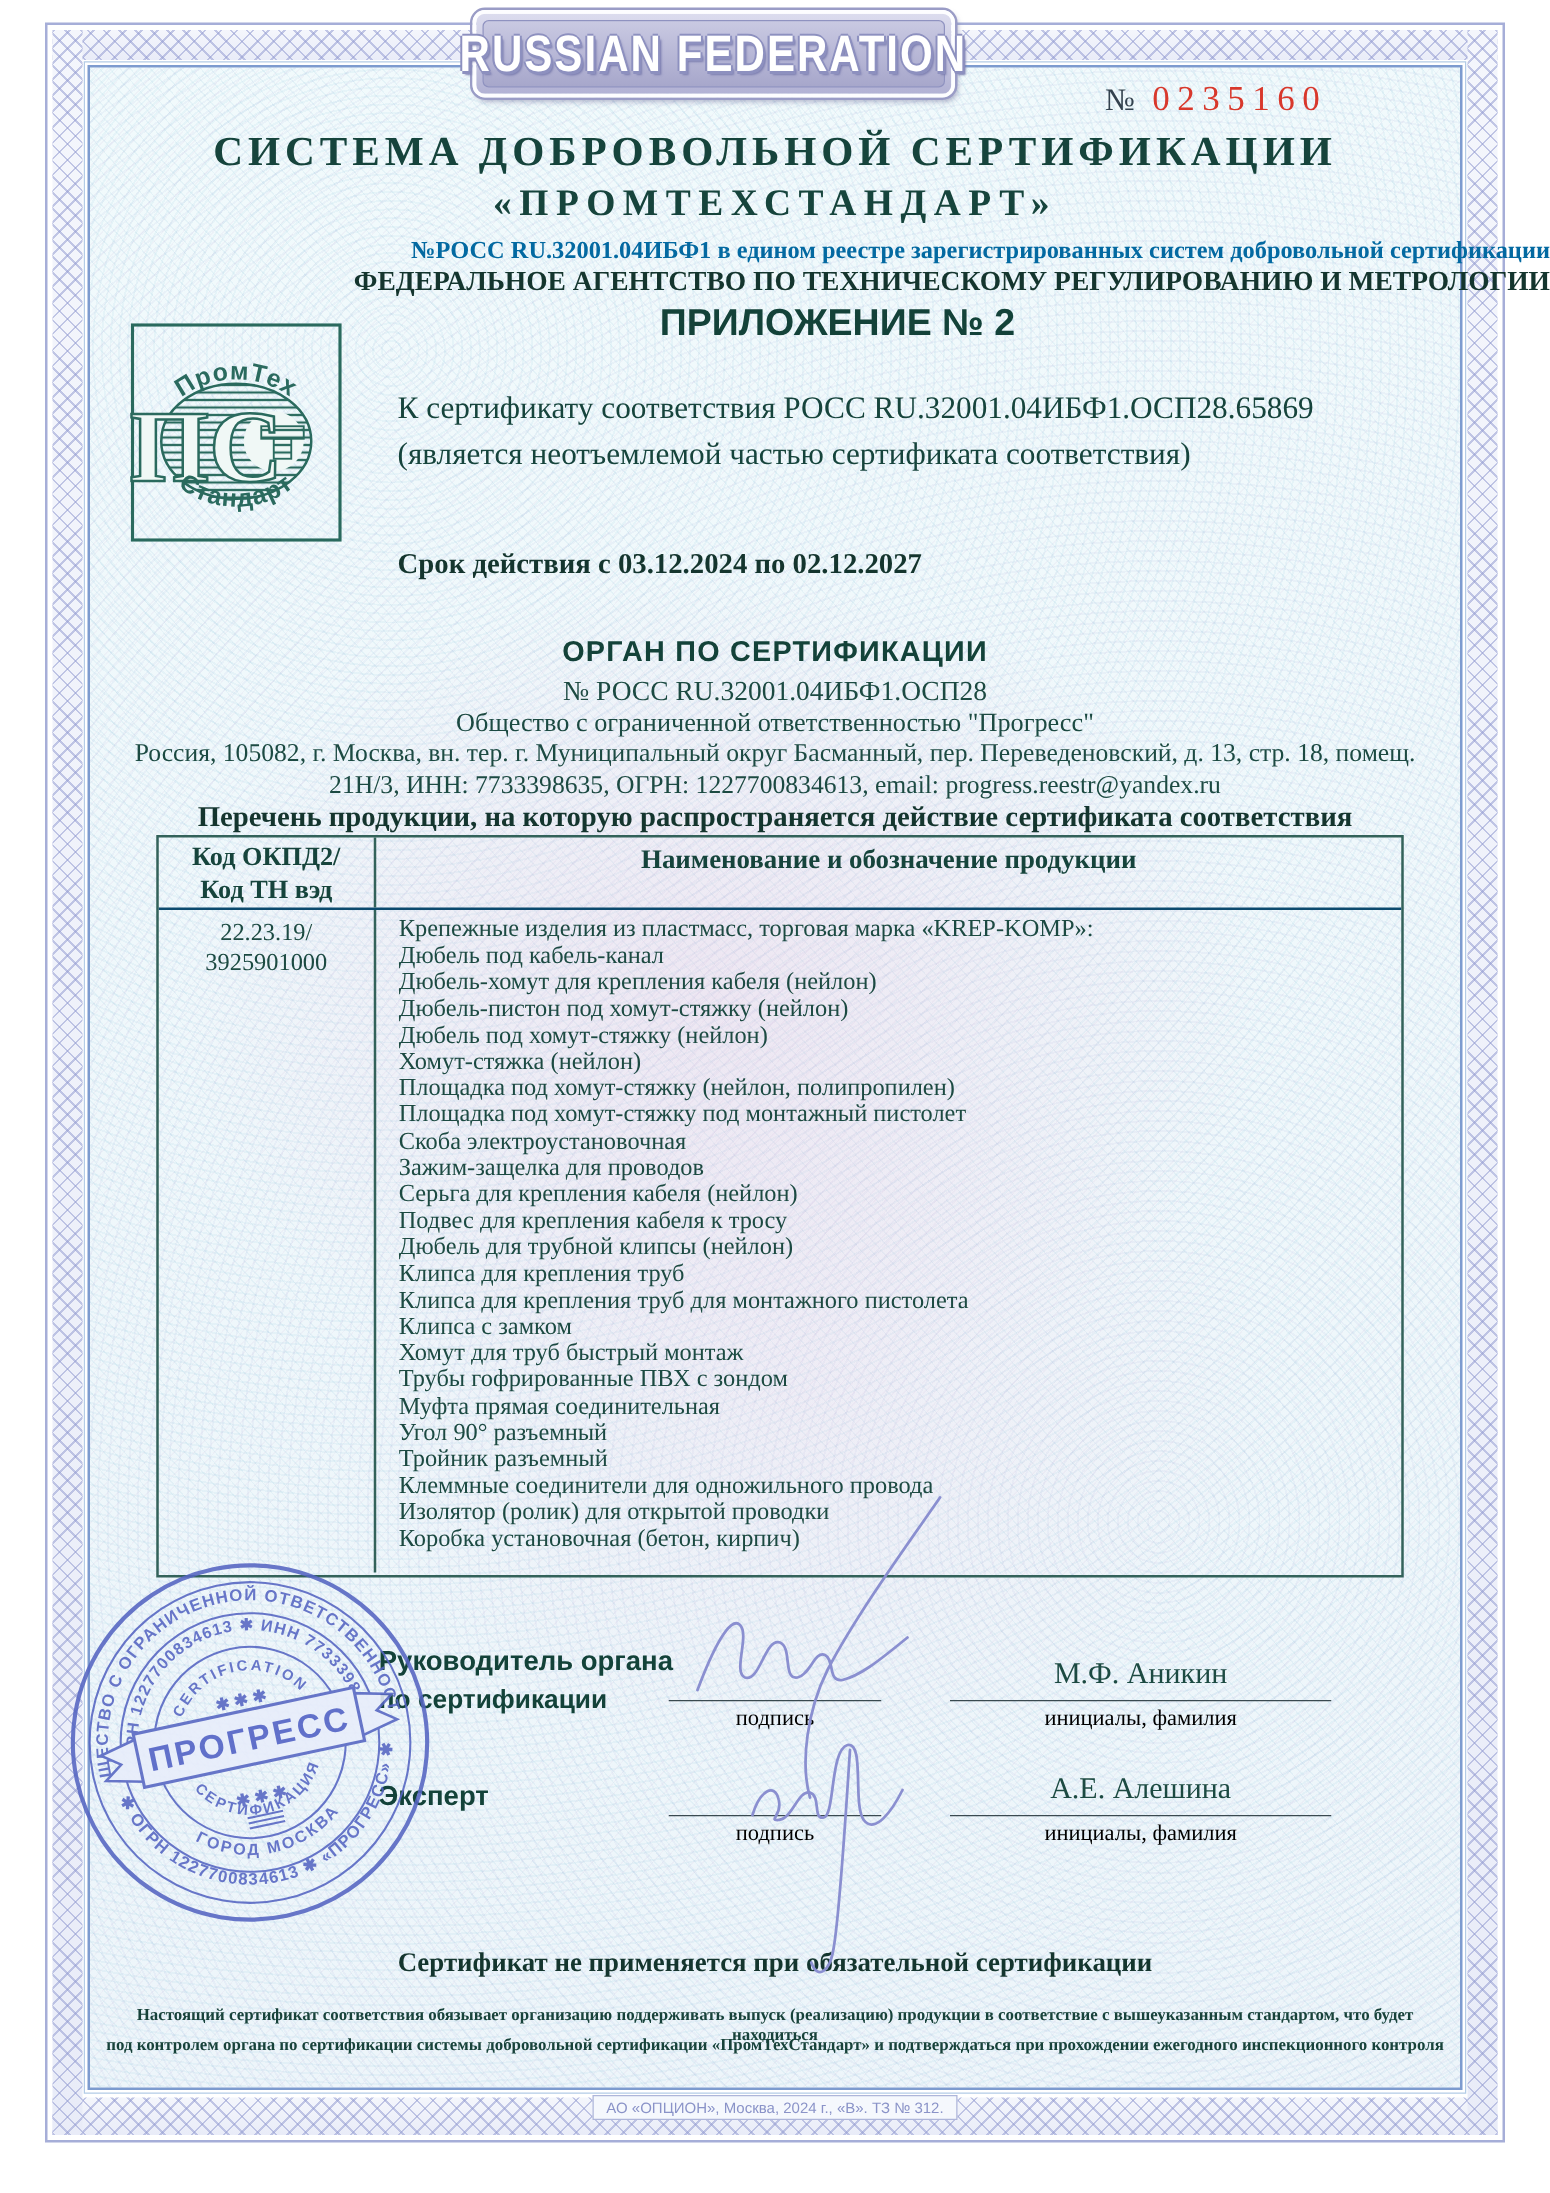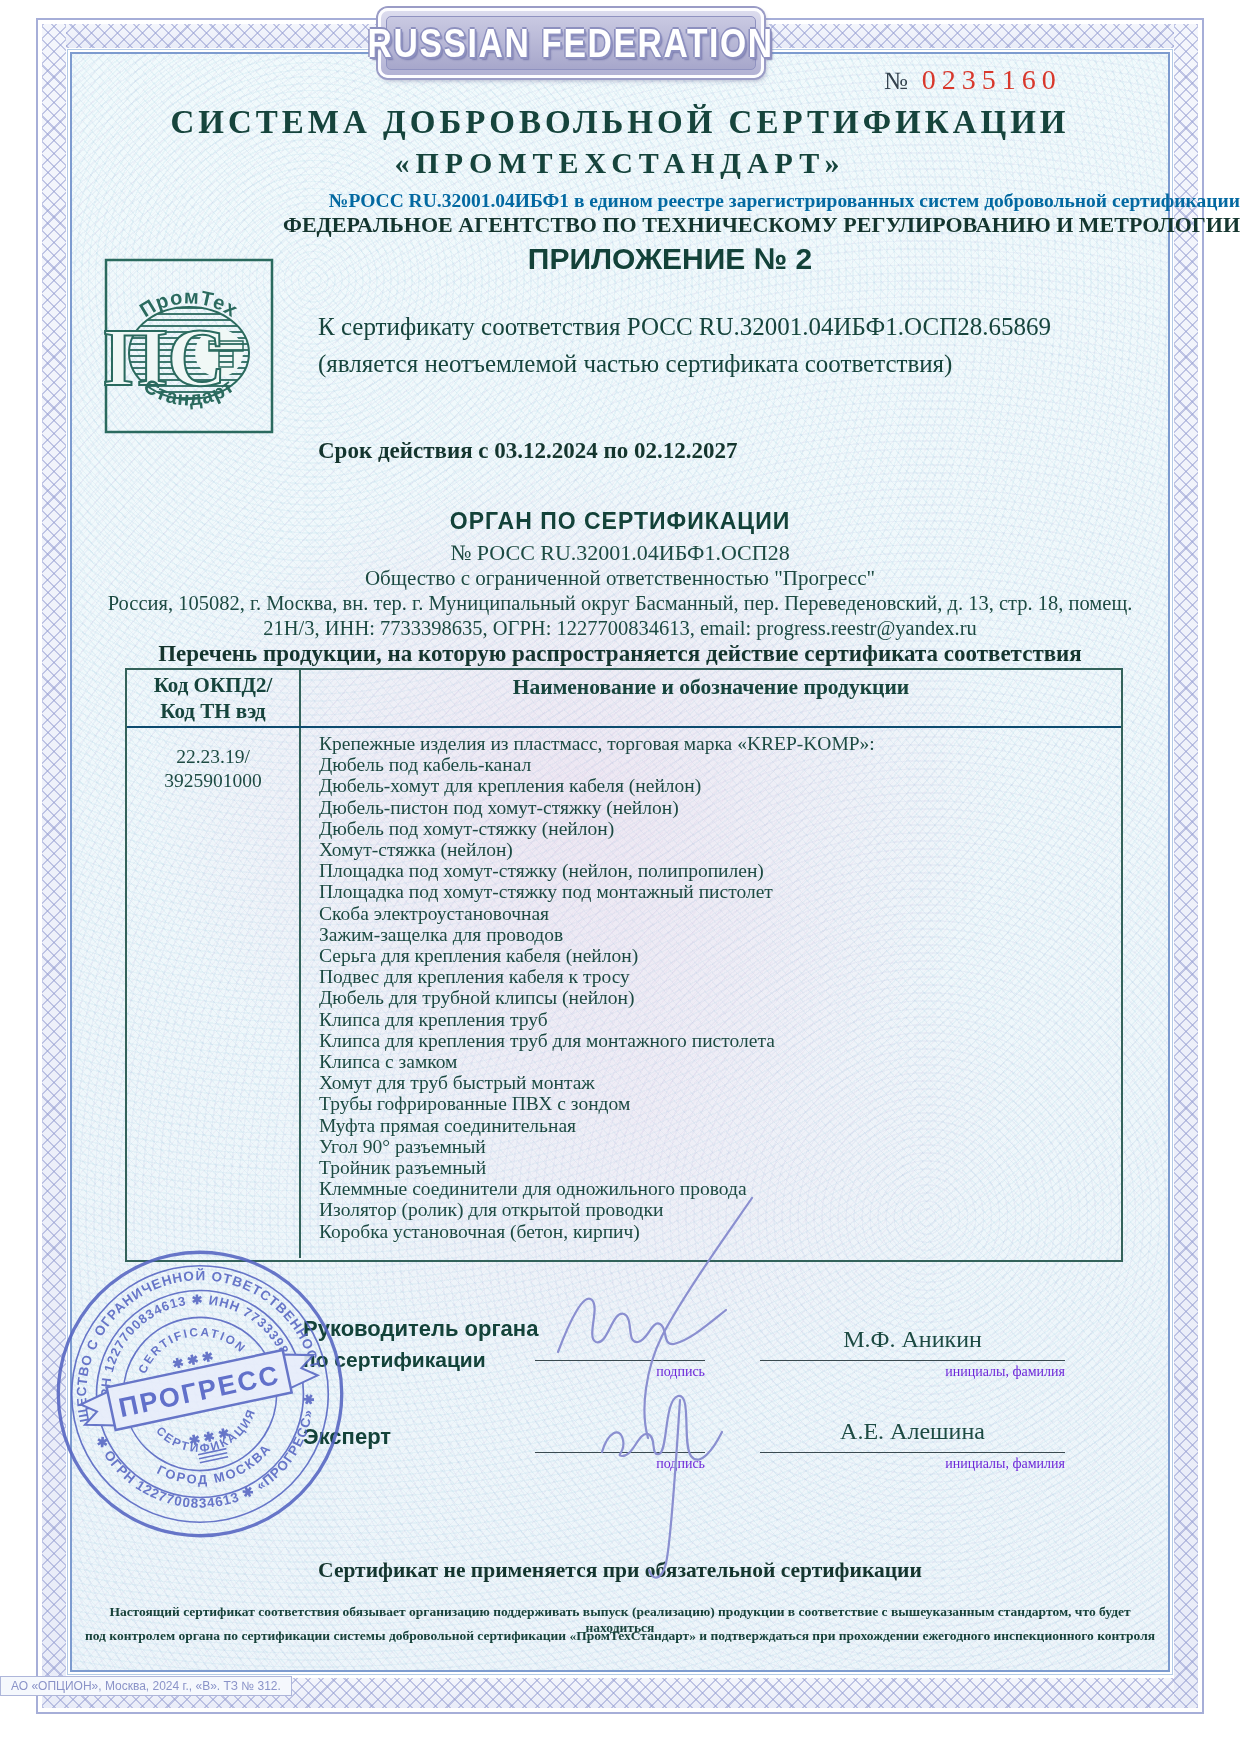--- a/index.html
+++ b/index.html
@@ -64,58 +64,58 @@
   .products-heading{position:absolute;left:0;right:0;top:641px;text-align:center;font-weight:bold;
       font-size:23px;color:#14352e;}
 
   
   .tbl{position:absolute;left:125px;top:668px;width:994px;height:590px;border:2px solid #33625a;}
   .tbl .hdr{display:flex;height:56px;border-bottom:2px solid #0c4a6e;}
   .tbl .hdr .c1{width:172px;border-right:2px solid #33625a;text-align:center;padding-top:2px;
       font-weight:bold;font-size:21px;line-height:26px;color:#16443c;}
   .tbl .hdr .c2{flex:1;text-align:center;padding-top:5px;font-weight:bold;font-size:21.5px;color:#16443c;}
   .tbl .bdy{display:flex;height:530px;}
-  .tbl .bdy .c1{width:172px;border-right:2px solid #33625a;text-align:center;padding-top:17px;
+  .tbl .bdy .c1{width:172px;border-right:2px solid #33625a;text-align:center;padding-top:7px;
       font-size:19.5px;line-height:24px;color:#1c4a42;}
   .tbl .bdy .c2{flex:1;padding:5px 8px 0 18px;font-size:19.5px;line-height:21.2px;color:#1c4a42;}
 
   
   .role1a{position:absolute;left:303px;top:1316px;font-family:"Liberation Sans",sans-serif;
       font-weight:bold;font-size:22px;color:#134239;}
   .role1b{position:absolute;left:303px;top:1348px;font-family:"Liberation Sans",sans-serif;
       font-weight:bold;font-size:21px;color:#134239;}
   .role2{position:absolute;left:303px;top:1424px;font-family:"Liberation Sans",sans-serif;
       font-weight:bold;font-size:22px;color:#134239;}
   .sigline{position:absolute;border-top:1.5px solid #3a4a50;}
   .sl1{left:535px;top:1360px;width:170px;}
   .sl2{left:760px;top:1360px;width:305px;}
   .sl3{left:535px;top:1452px;width:170px;}
   .sl4{left:760px;top:1452px;width:305px;}
-  .caption{position:absolute;text-align:right;font-size:14px;color:#6d28d9;}
+  .caption{position:absolute;text-align:center;font-size:18px;color:#000000;}
   .cp1{left:535px;top:1364px;width:170px;}
   .cp2{left:760px;top:1364px;width:305px;}
   .cp3{left:535px;top:1456px;width:170px;}
   .cp4{left:760px;top:1456px;width:305px;}
   .name{position:absolute;text-align:center;font-size:24px;color:#1c4a42;}
   .nm1{left:760px;top:1326px;width:305px;}
   .nm2{left:760px;top:1418px;width:305px;}
   .sig-svg{position:absolute;left:500px;top:1160px;z-index:4;}
 
   
   .stamp{position:absolute;left:50px;top:1244px;z-index:3;opacity:.88;transform:rotate(-12deg);}
   .logo{position:absolute;left:103px;top:257px;}
 
   
   .not-applicable{position:absolute;left:0;right:0;top:1558px;text-align:center;
       font-weight:bold;font-size:21.5px;color:#14352e;}
   .fine1{position:absolute;left:80px;right:80px;top:1604px;text-align:center;font-weight:bold;
       font-size:13.5px;color:#17423a;}
   .fine2{position:absolute;left:80px;right:80px;top:1628px;text-align:center;font-weight:bold;
       font-size:13.5px;color:#17423a;}
-  .printer{position:absolute;left:0;right:0;top:1676px;text-align:left;z-index:6;}
+  .printer{position:absolute;left:0;right:0;top:1676px;text-align:center;z-index:6;}
   .printer span{display:inline-block;font-family:"Liberation Sans",sans-serif;font-size:12px;
       color:#8a93c8;background:#f5f8fd;border:1px solid #aeb6da;padding:2px 10px;}
 </style>
 </head>
 <body>
 
 <div class="page">
 
   <div class="frame-outer"></div>
   <div class="band band-top"></div>

